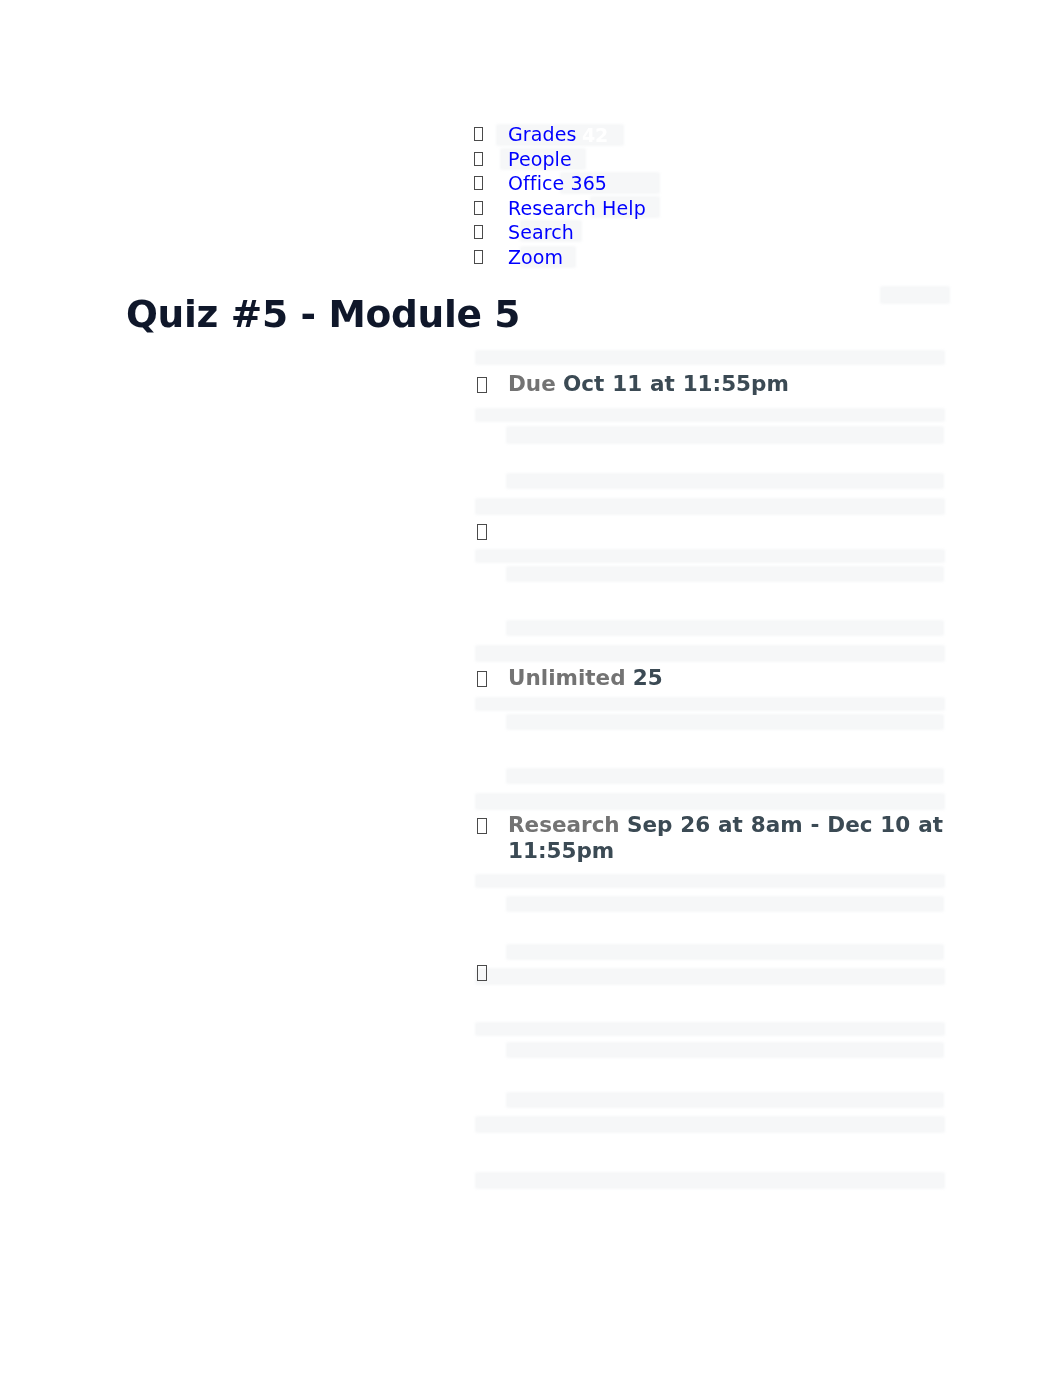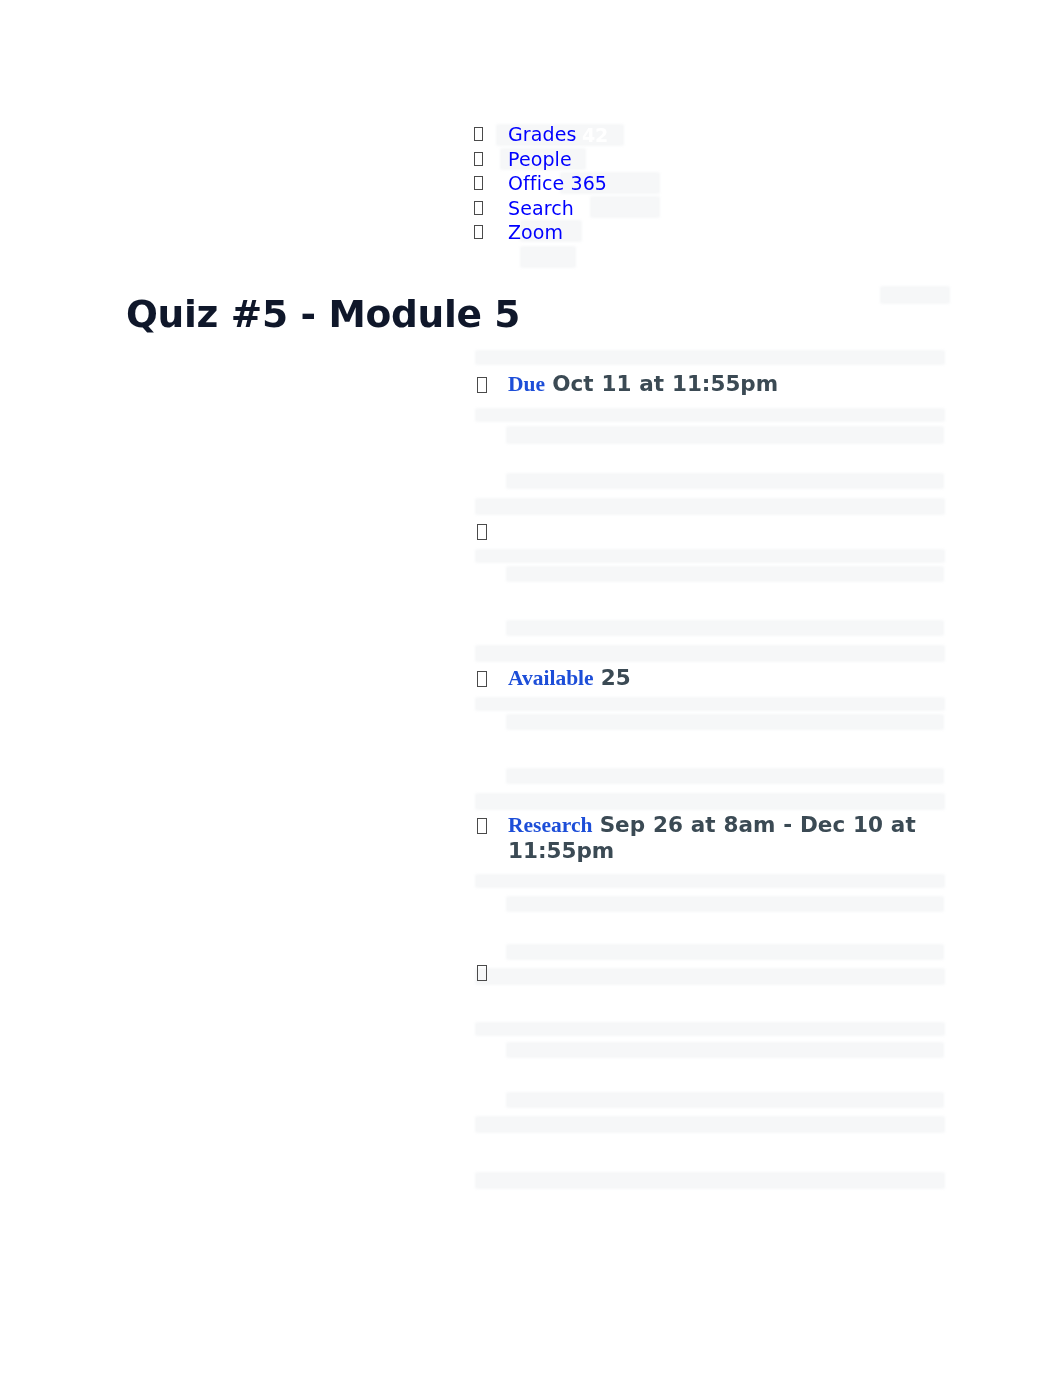--- a/index.html
+++ b/index.html
@@ -132,22 +132,21 @@
     display: block;
     margin-left: 38px;
     padding-top: 11px;
     font-size: 21.5px;
     line-height: 26px;
     color: #2d3b45;
     word-spacing: 0.4px;
   }
   .detail-label {
     font-weight: bold;
-    color: #1d4ed8;
-    font-family: Liberation Serif, serif;
+    color: #737373;
   }
   .detail-value {
     font-weight: bold;
     color: #3b4a54;
   }
 </style>
 </head>
 <body>
 
 <div class="page">
@@ -203,20 +202,24 @@
     <li class="nav-item">
       <span class="tofu"></span>
       <a class="nav-link" href="#">People</a>
     </li>
 
     <li class="nav-item">
       <span class="tofu"></span>
       <a class="nav-link" href="#">Office 365</a>
     </li>
 
+    <li class="nav-item">
+      <span class="tofu"></span>
+      <a class="nav-link" href="#">Research Help</a>
+    </li>
 
     <li class="nav-item">
       <span class="tofu"></span>
       <a class="nav-link" href="#">Search</a>
     </li>
 
     <li class="nav-item">
       <span class="tofu"></span>
       <a class="nav-link" href="#">Zoom</a>
     </li>
@@ -231,21 +234,21 @@
       <span class="tofu"></span>
       <span class="detail-text"><span class="detail-label">Due</span> <span class="detail-value">Oct 11 at 11:55pm</span></span>
     </li>
 
     <li class="detail-item">
       <span class="tofu"></span>
     </li>
 
     <li class="detail-item">
       <span class="tofu"></span>
-      <span class="detail-text"><span class="detail-label">Available</span> <span class="detail-value">25</span></span>
+      <span class="detail-text"><span class="detail-label">Unlimited</span> <span class="detail-value">25</span></span>
     </li>
 
     <li class="detail-item">
       <span class="tofu"></span>
       <span class="detail-text"><span class="detail-label">Research</span> <span class="detail-value">Sep 26 at 8am - Dec 10 at 11:55pm</span></span>
     </li>
 
 
     <li class="detail-item">
       <span class="tofu"></span>

